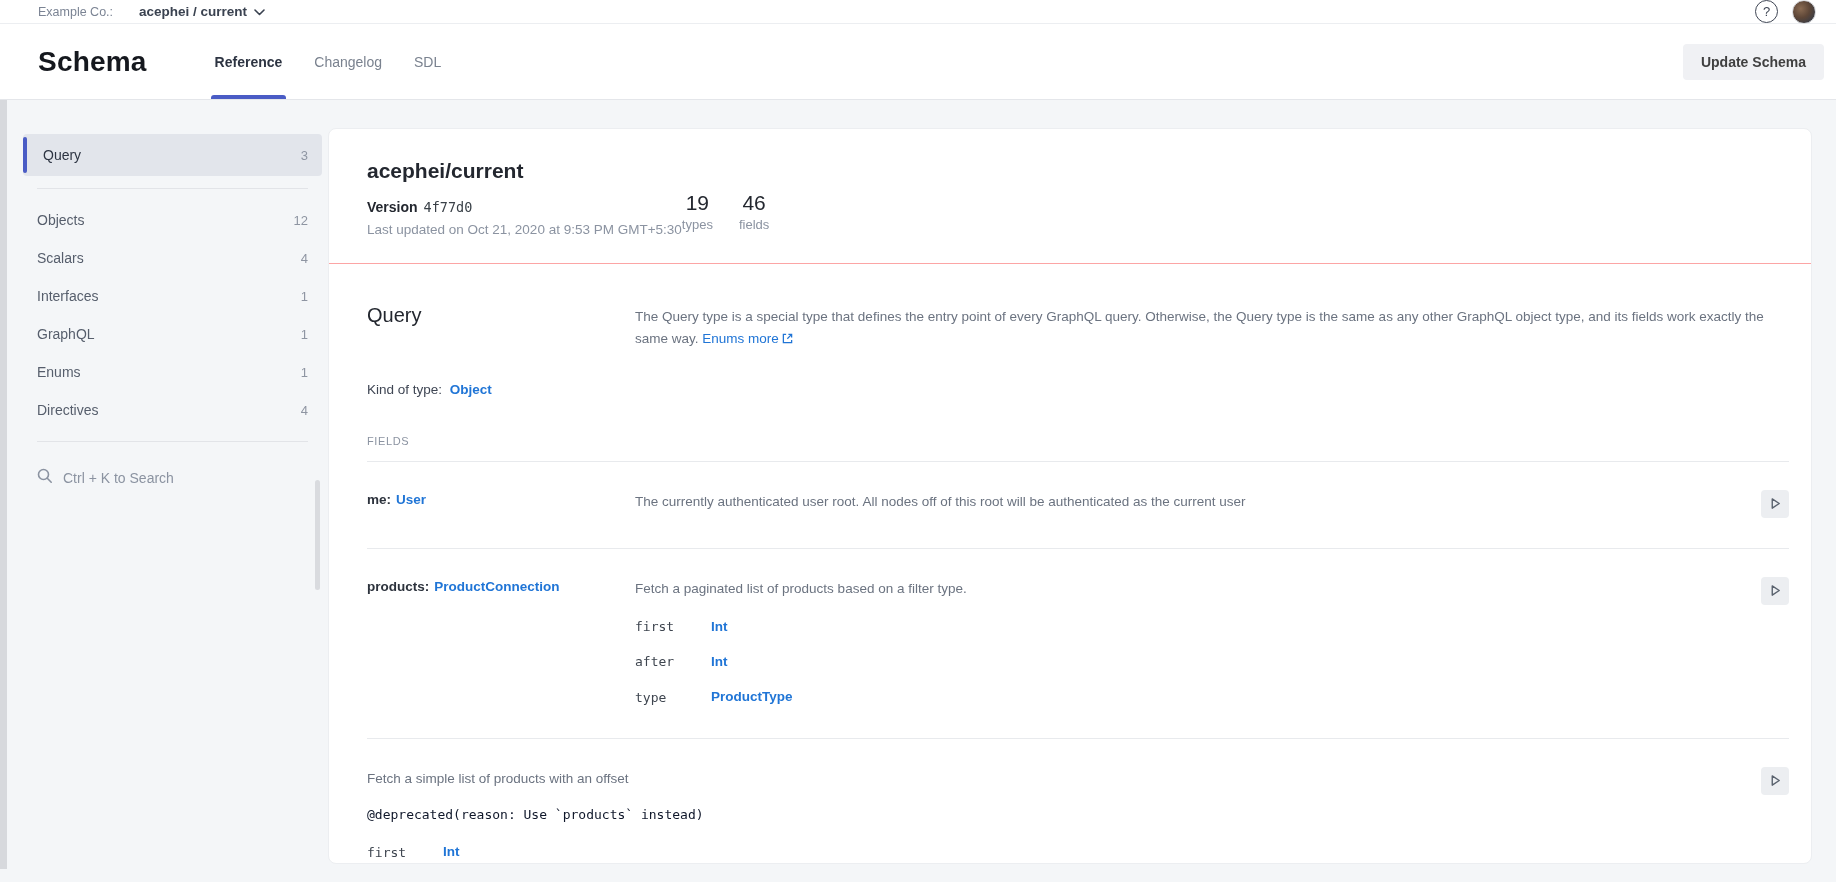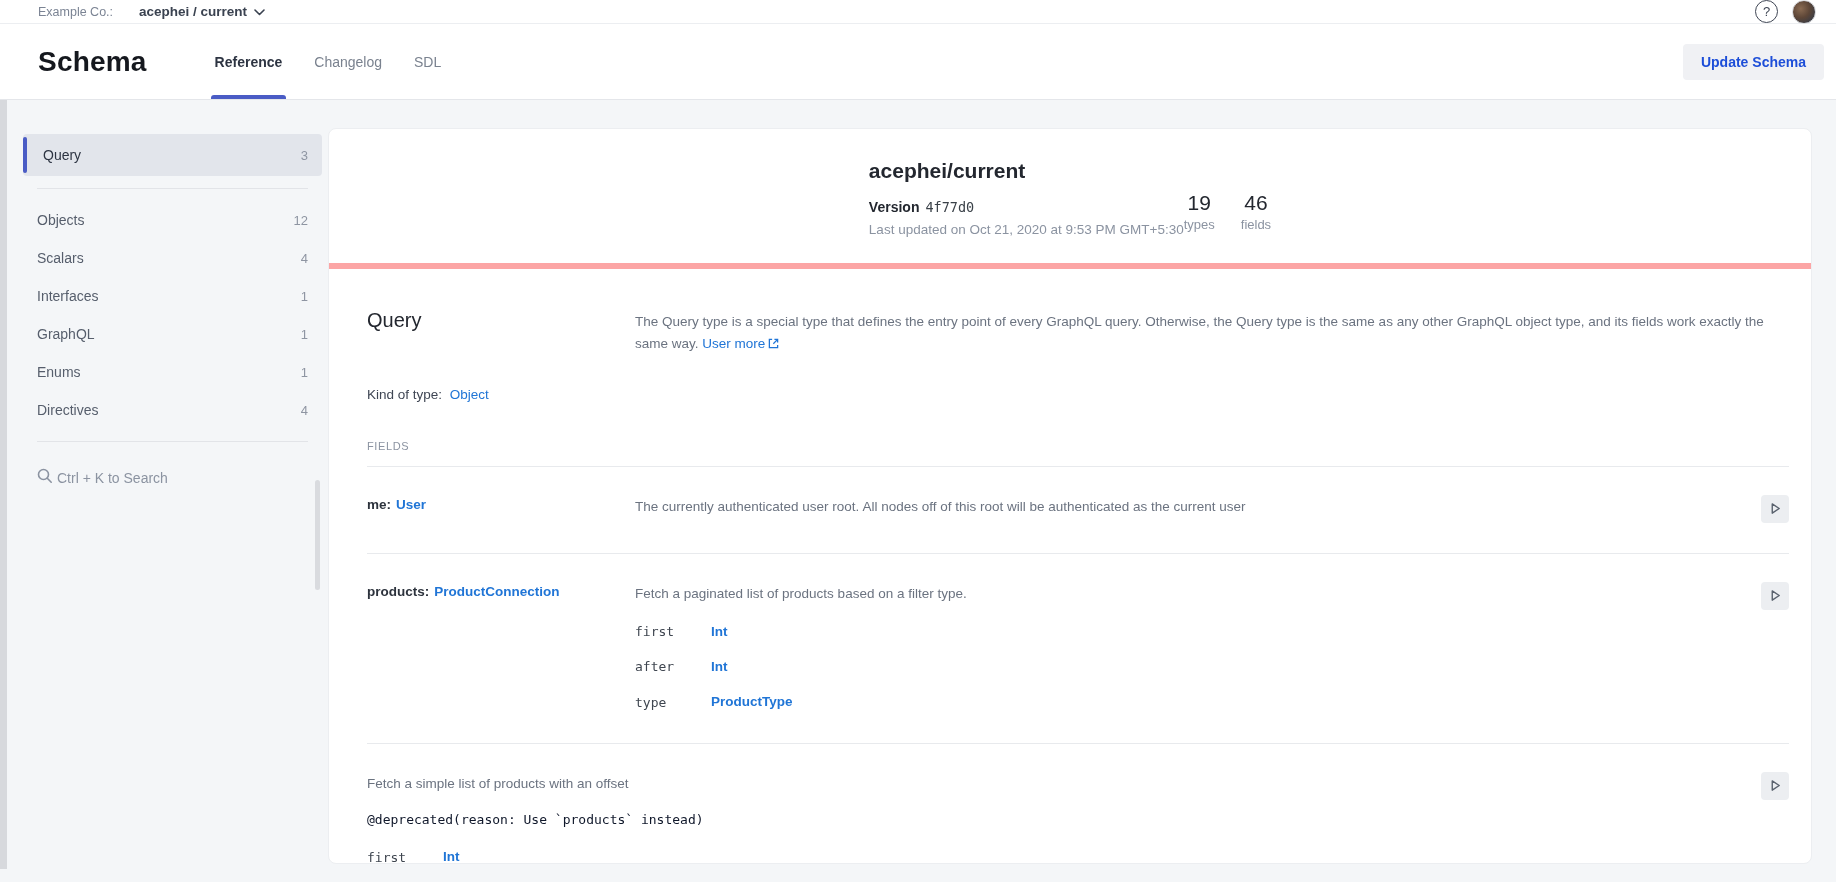--- a/index.html
+++ b/index.html
@@ -46,21 +46,21 @@
   .tab {
     position: relative; display: flex; align-items: center;
     padding: 0 16px; font-size: 14px; color: #7a828f; cursor: pointer;
   }
   .tab.active { color: #2d3442; font-weight: bold; }
   .tab.active .tab-underline {
     position: absolute; left: 12px; right: 12px; bottom: 0; height: 4px;
     background: #4a5cc5; border-radius: 3px 3px 0 0;
   }
   .update-btn {
-    margin-left: auto; background: #f0f1f4; color: #1d4ed8;
+    margin-left: auto; background: #f0f1f4; color: #404040;
     border: none; border-radius: 4px; padding: 10px 18px;
     font-size: 14px; font-weight: bold; cursor: pointer;
     font-family: "Liberation Sans", sans-serif;
   }
 
   
   .content { display: flex; height: calc(882px - 113px); position: relative; }
   .left-strip {
     position: absolute; left: 0; top: 0; bottom: 0; width: 7px;
     background: #d7d9dd;
@@ -75,56 +75,56 @@
   }
   .side-item .count { font-size: 13px; color: #8e95a2; }
   .side-item.active { background: #e2e5eb; color: #2d3442; padding: 13px 14px; }
   .side-item.active .accent {
     position: absolute; left: 0; top: 3px; bottom: 3px; width: 4px;
     background: #4a5cc5; border-radius: 3px;
   }
   .side-item.active .label { margin-left: 6px; }
   .side-divider { height: 1px; background: #e2e4e8; margin: 12px 14px; }
   .side-search {
-    display: flex; align-items: center; gap: 4px; padding: 14px 14px;
+    display: flex; align-items: center; gap: 10px; padding: 14px 14px;
     color: #8b93a1; font-size: 14px; cursor: pointer;
   }
   .sidebar-scrollbar {
     position: absolute; right: 2px; top: 380px; width: 5px; height: 110px;
     background: #d9dbdf; border-radius: 3px;
   }
 
   
   .card {
     flex: 1; background: #fff; border-radius: 8px;
     margin: 28px 24px 5px 6px; overflow: hidden;
     border: 1px solid #eceef1;
   }
   .card-header {
-    display: flex; align-items: center; justify-content: center;
-    padding: 30px 38px 26px 38px; border-bottom: 6px solid #fca5a5;
+    display: flex; align-items: center; justify-content: flex-start;
+    padding: 30px 38px 26px 38px; border-bottom: 1px solid #fca5a5;
   }
   .graph-title { font-size: 21px; font-weight: bold; color: #23272f; }
   .version-row { margin-top: 16px; font-size: 14px; }
   .version-label { font-weight: bold; color: #23272f; }
   .version-value { font-family: "DejaVu Sans Mono", monospace; font-size: 13.5px; color: #3a4148; margin-left: 6px; }
   .updated-row { margin-top: 7px; font-size: 13.5px; color: #8b93a1; }
   .stats { display: flex; gap: 26px; align-self: center; margin-top: 26px; }
   .stat { text-align: center; }
   .stat .value { font-size: 21px; color: #23272f; }
   .stat .label { font-size: 13px; color: #8b93a1; margin-top: 2px; }
 
   .type-section { padding: 40px 22px 0 38px; }
   .section-head { display: flex; }
   .section-title { font-size: 20px; font-weight: normal; color: #23272f; width: 268px; flex-shrink: 0; }
   .section-desc { flex: 1; font-size: 13.5px; color: #6b7380; line-height: 1.65; padding-right: 6px; padding-top: 2px; }
   a.link { color: #2075d6; text-decoration: none; cursor: pointer; }
   .ext-icon { display: inline-block; vertical-align: -1px; margin-left: 3px; }
   .kind-row { margin-top: 30px; font-size: 13.5px; color: #3f4654; }
-  .kind-row .link { font-weight: normal; margin-left: 4px; }
+  .kind-row .link { font-weight: bold; margin-left: 4px; }
   .fields-label {
     margin-top: 38px; font-size: 11px; letter-spacing: 0.6px;
     color: #8b93a1; padding-bottom: 14px; border-bottom: 1px solid #e8eaed;
   }
 
   .field-row { display: flex; padding: 28px 0 30px 0; border-bottom: 1px solid #e8eaed; }
   .field-row:last-child { border-bottom: 1px solid #e8eaed; }
   .field-name-col { width: 268px; flex-shrink: 0; font-size: 13.5px; padding-top: 2px; }
   .field-name { font-weight: bold; color: #2d333d; }
   .field-type { font-weight: bold; margin-left: 5px; }
@@ -251,21 +251,21 @@
           <div class="label">fields</div>
         </div>
       </div>
     </div>
 
     <div class="type-section">
       <div class="section-head">
         <h3 class="section-title">Query</h3>
         <div class="section-desc">
           <span>The Query type is a special type that defines the entry point of every GraphQL query. Otherwise, the Query type is the same as any other GraphQL object type, and its fields work exactly the same way.</span>
-          <a class="link">User more</a><span class="ext-icon"><svg width="11" height="11" viewBox="0 0 12 12">
+          <a class="link">Enums more</a><span class="ext-icon"><svg width="11" height="11" viewBox="0 0 12 12">
                 <path d="M4.5 1.5 H1.5 V10.5 H10.5 V7.5" fill="none" stroke="#2075d6" stroke-width="1.4"></path>
                 <path d="M7 1.5 H10.5 V5" fill="none" stroke="#2075d6" stroke-width="1.4"></path>
                 <line x1="10.2" y1="1.8" x2="5.8" y2="6.2" stroke="#2075d6" stroke-width="1.4"></line>
               </svg></span>
         </div>
       </div>
 
       <div class="kind-row">
         <span>Kind of type:</span>
         <a class="link">Object</a>

